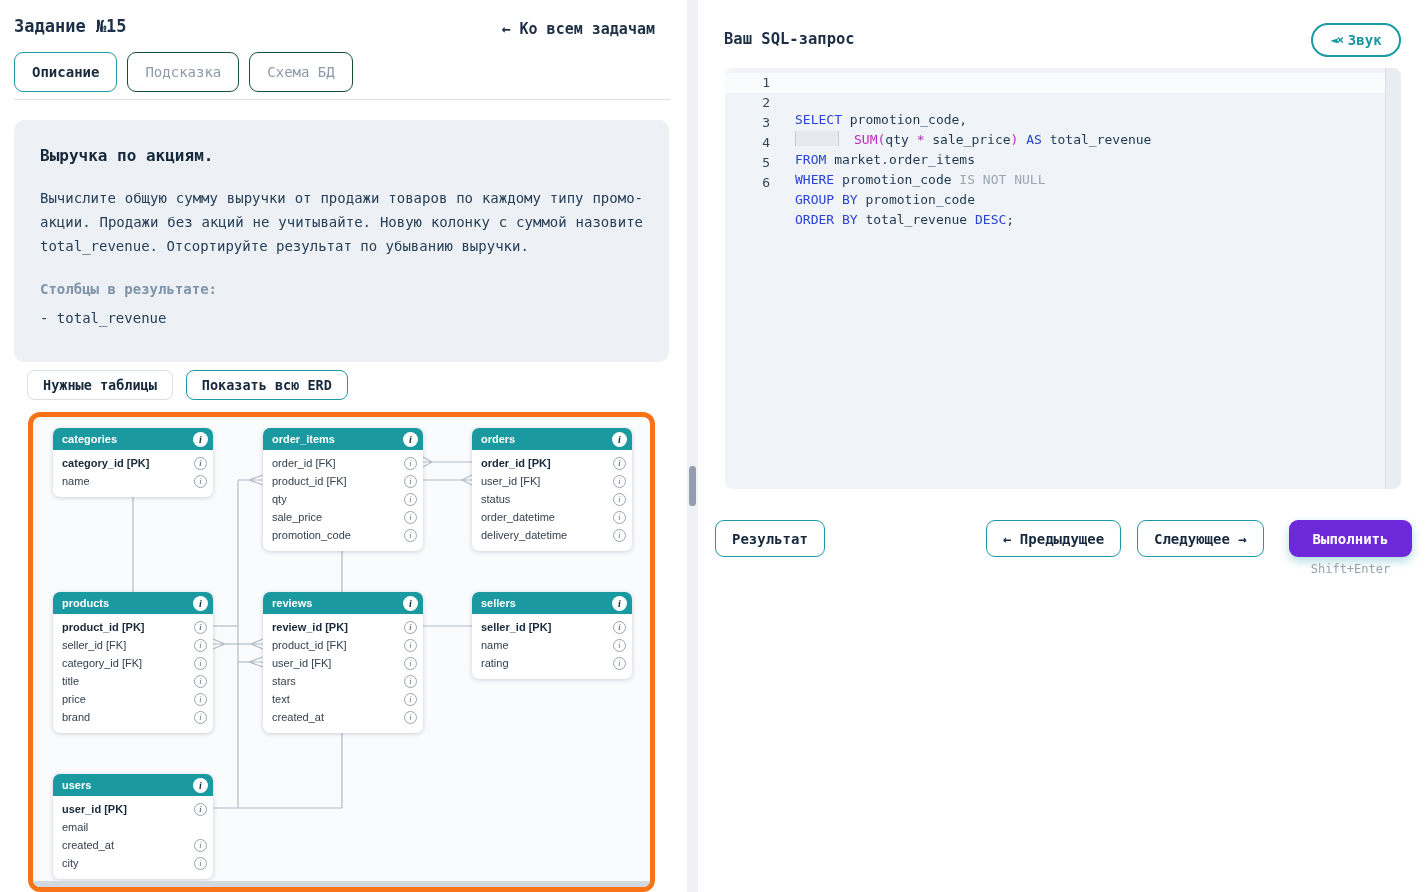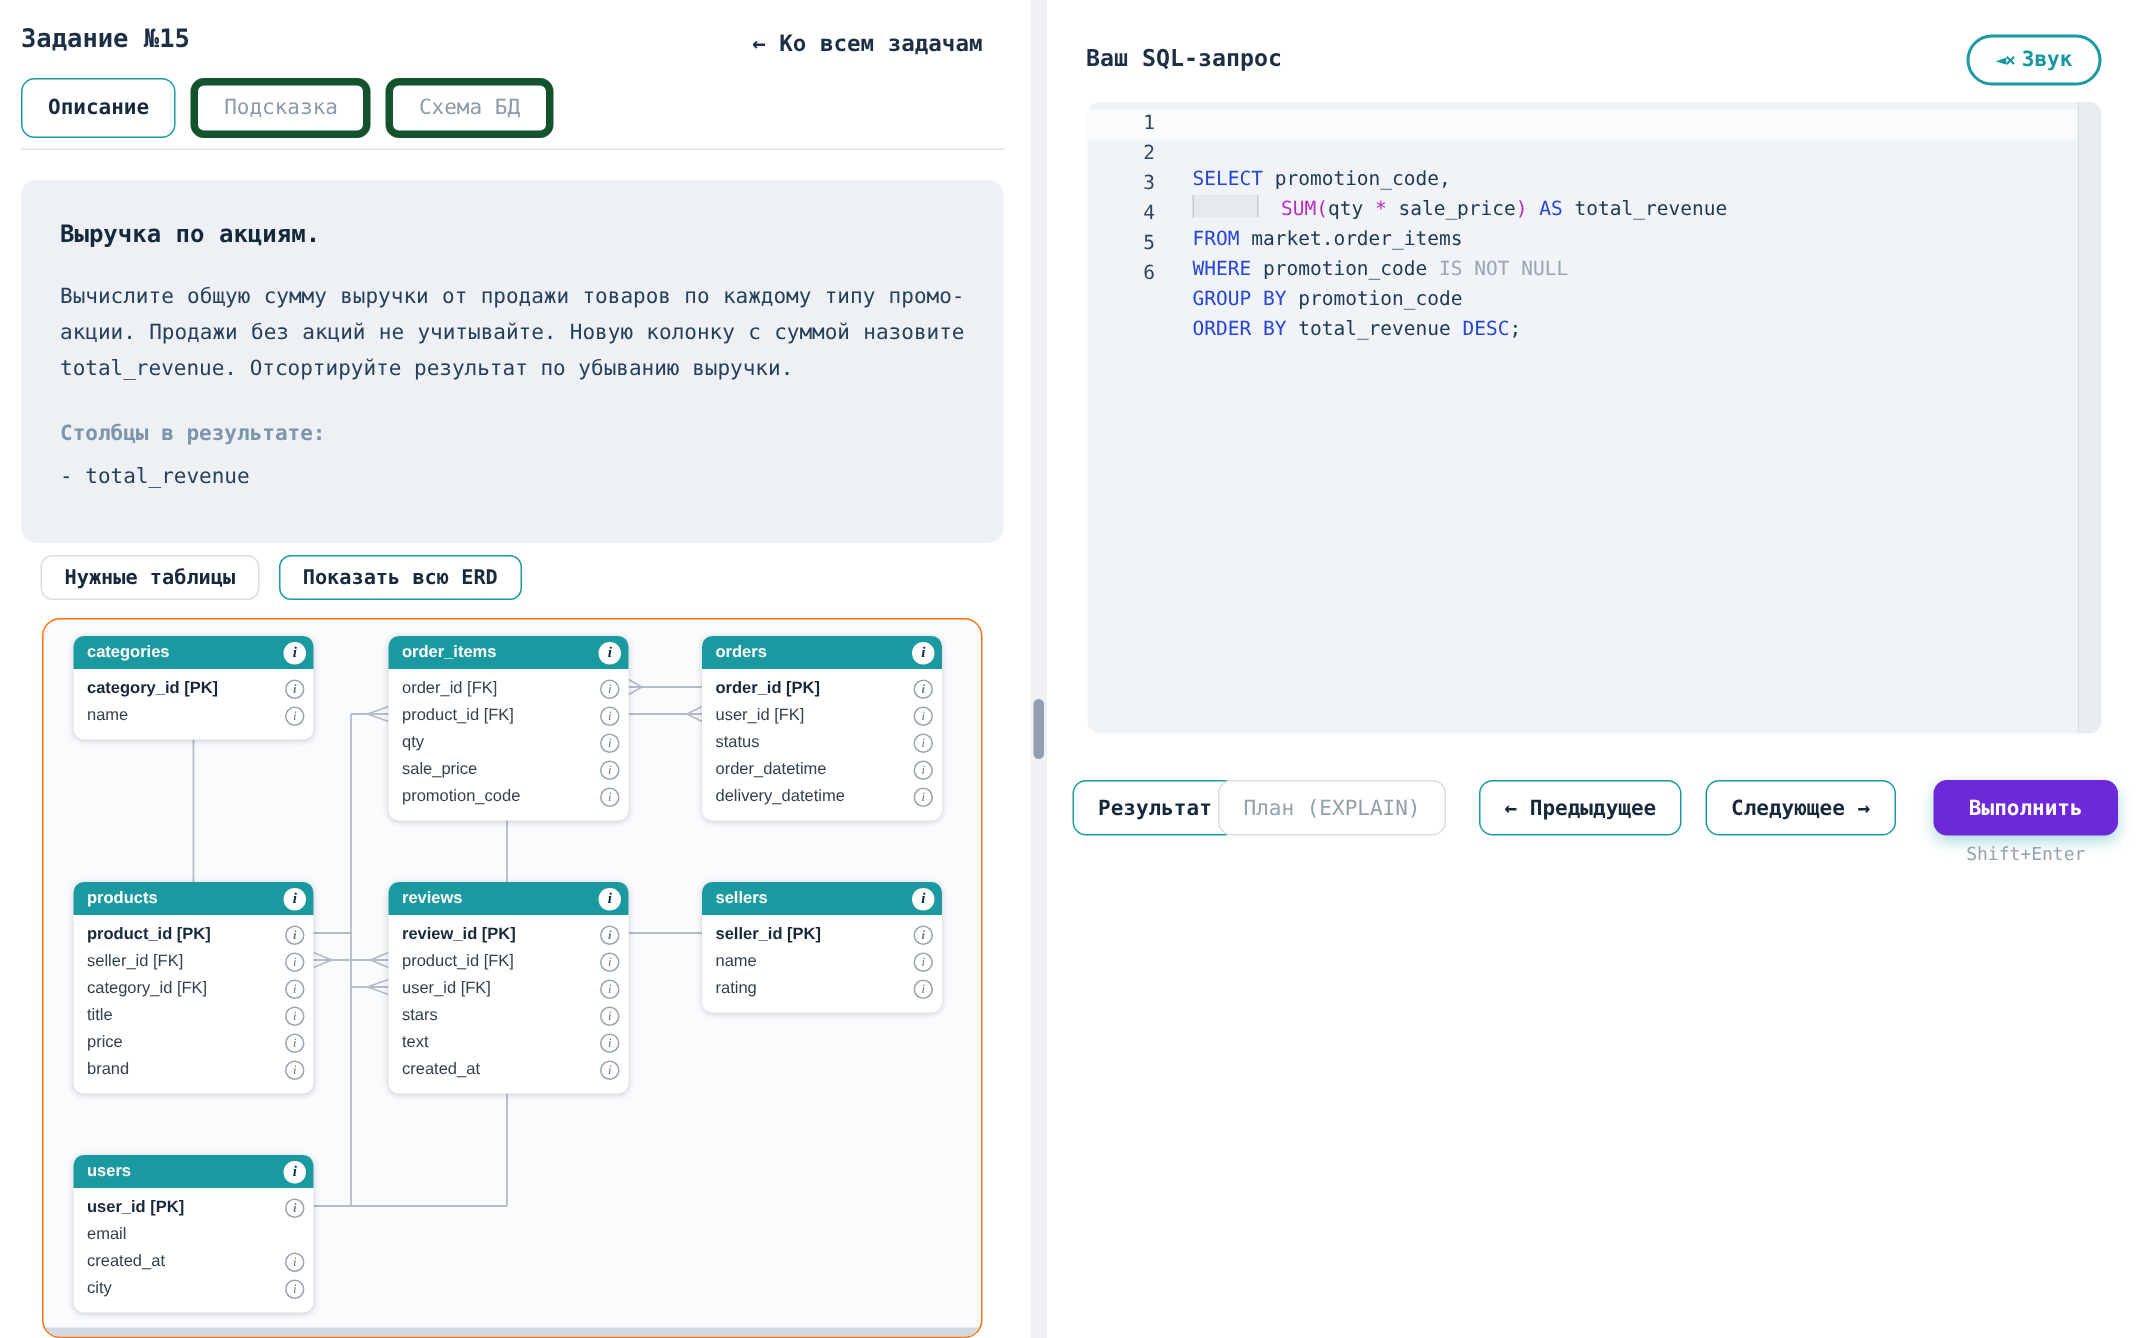--- a/index.html
+++ b/index.html
@@ -4,40 +4,40 @@
 <style>
   html,body{margin:0;padding:0;background:#fff;}
   body{font-family:"DejaVu Sans Mono",monospace;color:#1c2f44;}
   .app{position:relative;width:1427px;height:892px;overflow:hidden;background:#fff;}
   .abs{position:absolute;}
 
   
   .lp-title{left:14px;top:16px;font-size:17px;font-weight:bold;}
   .back-link{right:772px;top:20px;font-size:15px;font-weight:bold;cursor:pointer;white-space:nowrap;}
   .tabs{left:14px;top:52px;display:flex;gap:10px;}
-  .tab{height:40px;padding:0 17px;border-radius:9px;background:#fff;border:5px solid #14532d;
+  .tab{height:40px;padding:0 17px;border-radius:9px;background:#fff;border:1px solid #14532d;
        color:#8d9aa8;font-size:14px;display:flex;align-items:center;cursor:pointer;font-family:inherit;}
   .tab.active{border:1.5px solid #1a9aa4;color:#17293c;font-weight:bold;}
   .lp-divider{left:14px;top:99px;width:656px;height:1px;background:#dde2e8;}
 
   .task-card{left:14px;top:120px;width:655px;height:242px;background:#edf0f4;border-radius:10px;
              box-sizing:border-box;padding:26px;}
   .task-title{font-size:16px;font-weight:bold;color:#16293c;}
   .task-body{margin-top:21px;font-size:14px;line-height:24px;color:#27405a;text-align:justify;}
   .cols-label{margin-top:23px;font-size:14px;font-weight:bold;color:#7e94aa;}
   .col-item{margin-top:13px;font-size:14px;color:#27405a;}
 
   .action-row{left:27px;top:370px;display:flex;gap:13px;}
   .action-btn{height:30px;padding:0 15px;border-radius:8px;background:#fff;font-family:inherit;
               font-size:13.5px;font-weight:bold;color:#17293c;display:flex;align-items:center;cursor:pointer;}
   .action-btn.gray{border:1px solid #d8dee4;}
   .action-btn.teal{border:1.5px solid #1a9aa4;}
 
   
-  .erd-card{left:28px;top:412px;width:627px;height:480px;background:#fafbfd;border:1px solid #f97316;
+  .erd-card{left:28px;top:412px;width:627px;height:480px;background:#fafbfd;border:5px solid #f97316;
             border-radius:12px;overflow:hidden;box-sizing:border-box;}
   .erd-svg{position:absolute;left:0;top:0;pointer-events:none;}
   .erd-table{position:absolute;width:160px;background:#fff;border-radius:7px;
              box-shadow:0 1px 4px rgba(30,50,70,.22);}
   .erd-header{height:22px;background:#1a9aa0;color:#fff;border-radius:7px 7px 0 0;display:flex;
               align-items:center;padding:0 5px 0 9px;font-family:"Liberation Sans",sans-serif;
               font-size:11px;font-weight:bold;}
   .erd-hicon{margin-left:auto;width:15px;height:15px;border-radius:50%;background:#fff;color:#0c2d3e;
              display:flex;align-items:center;justify-content:center;font-family:"Liberation Serif",serif;
              font-size:10px;font-weight:bold;font-style:italic;cursor:pointer;}
@@ -364,19 +364,18 @@
         </div>
         <div class="code-line">
           <div class="ln">6</div>
           <div class="code"><span class="tk-kw">ORDER BY</span><span class="tk-pl"> total_revenue</span><span class="tk-kw"> DESC</span><span class="tk-pl">;</span></div>
         </div>
       </div>
     <div class="editor-strip"></div>
   </div>
 
   <button class="btn btn-result">Результат</button>
-  <button class="btn btn-plan">План (EXPLAIN)</button>
   <button class="btn btn-prev">← Предыдущее</button>
   <button class="btn btn-next">Следующее →</button>
   <button class="btn btn-run">Выполнить</button>
   <div class="abs run-hint">Shift+Enter</div>
 
 </div>
 
 </body></html>

